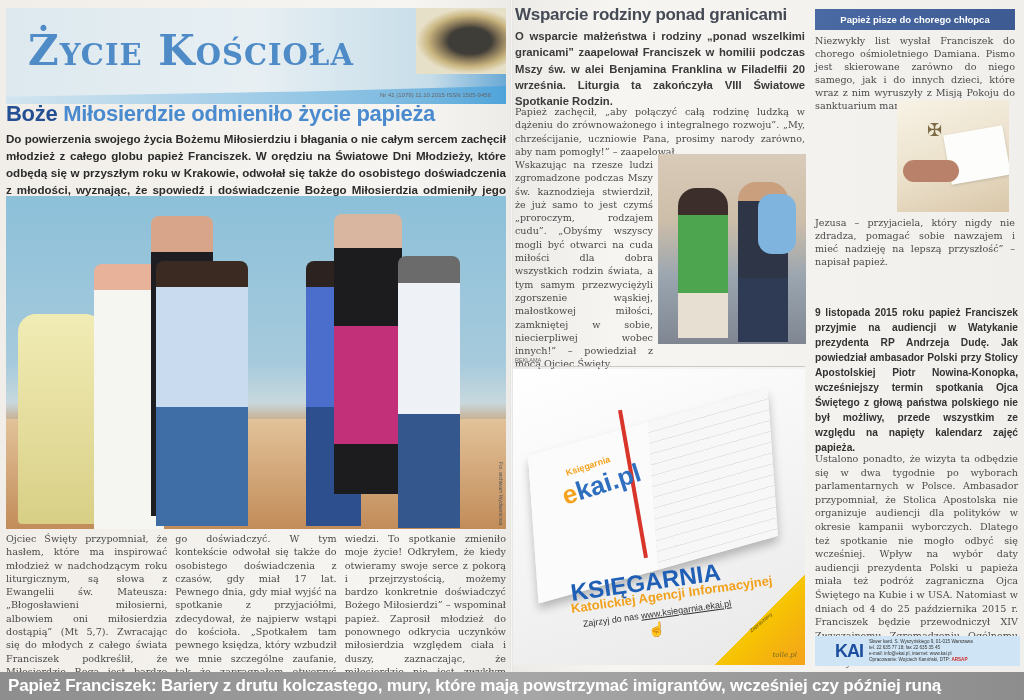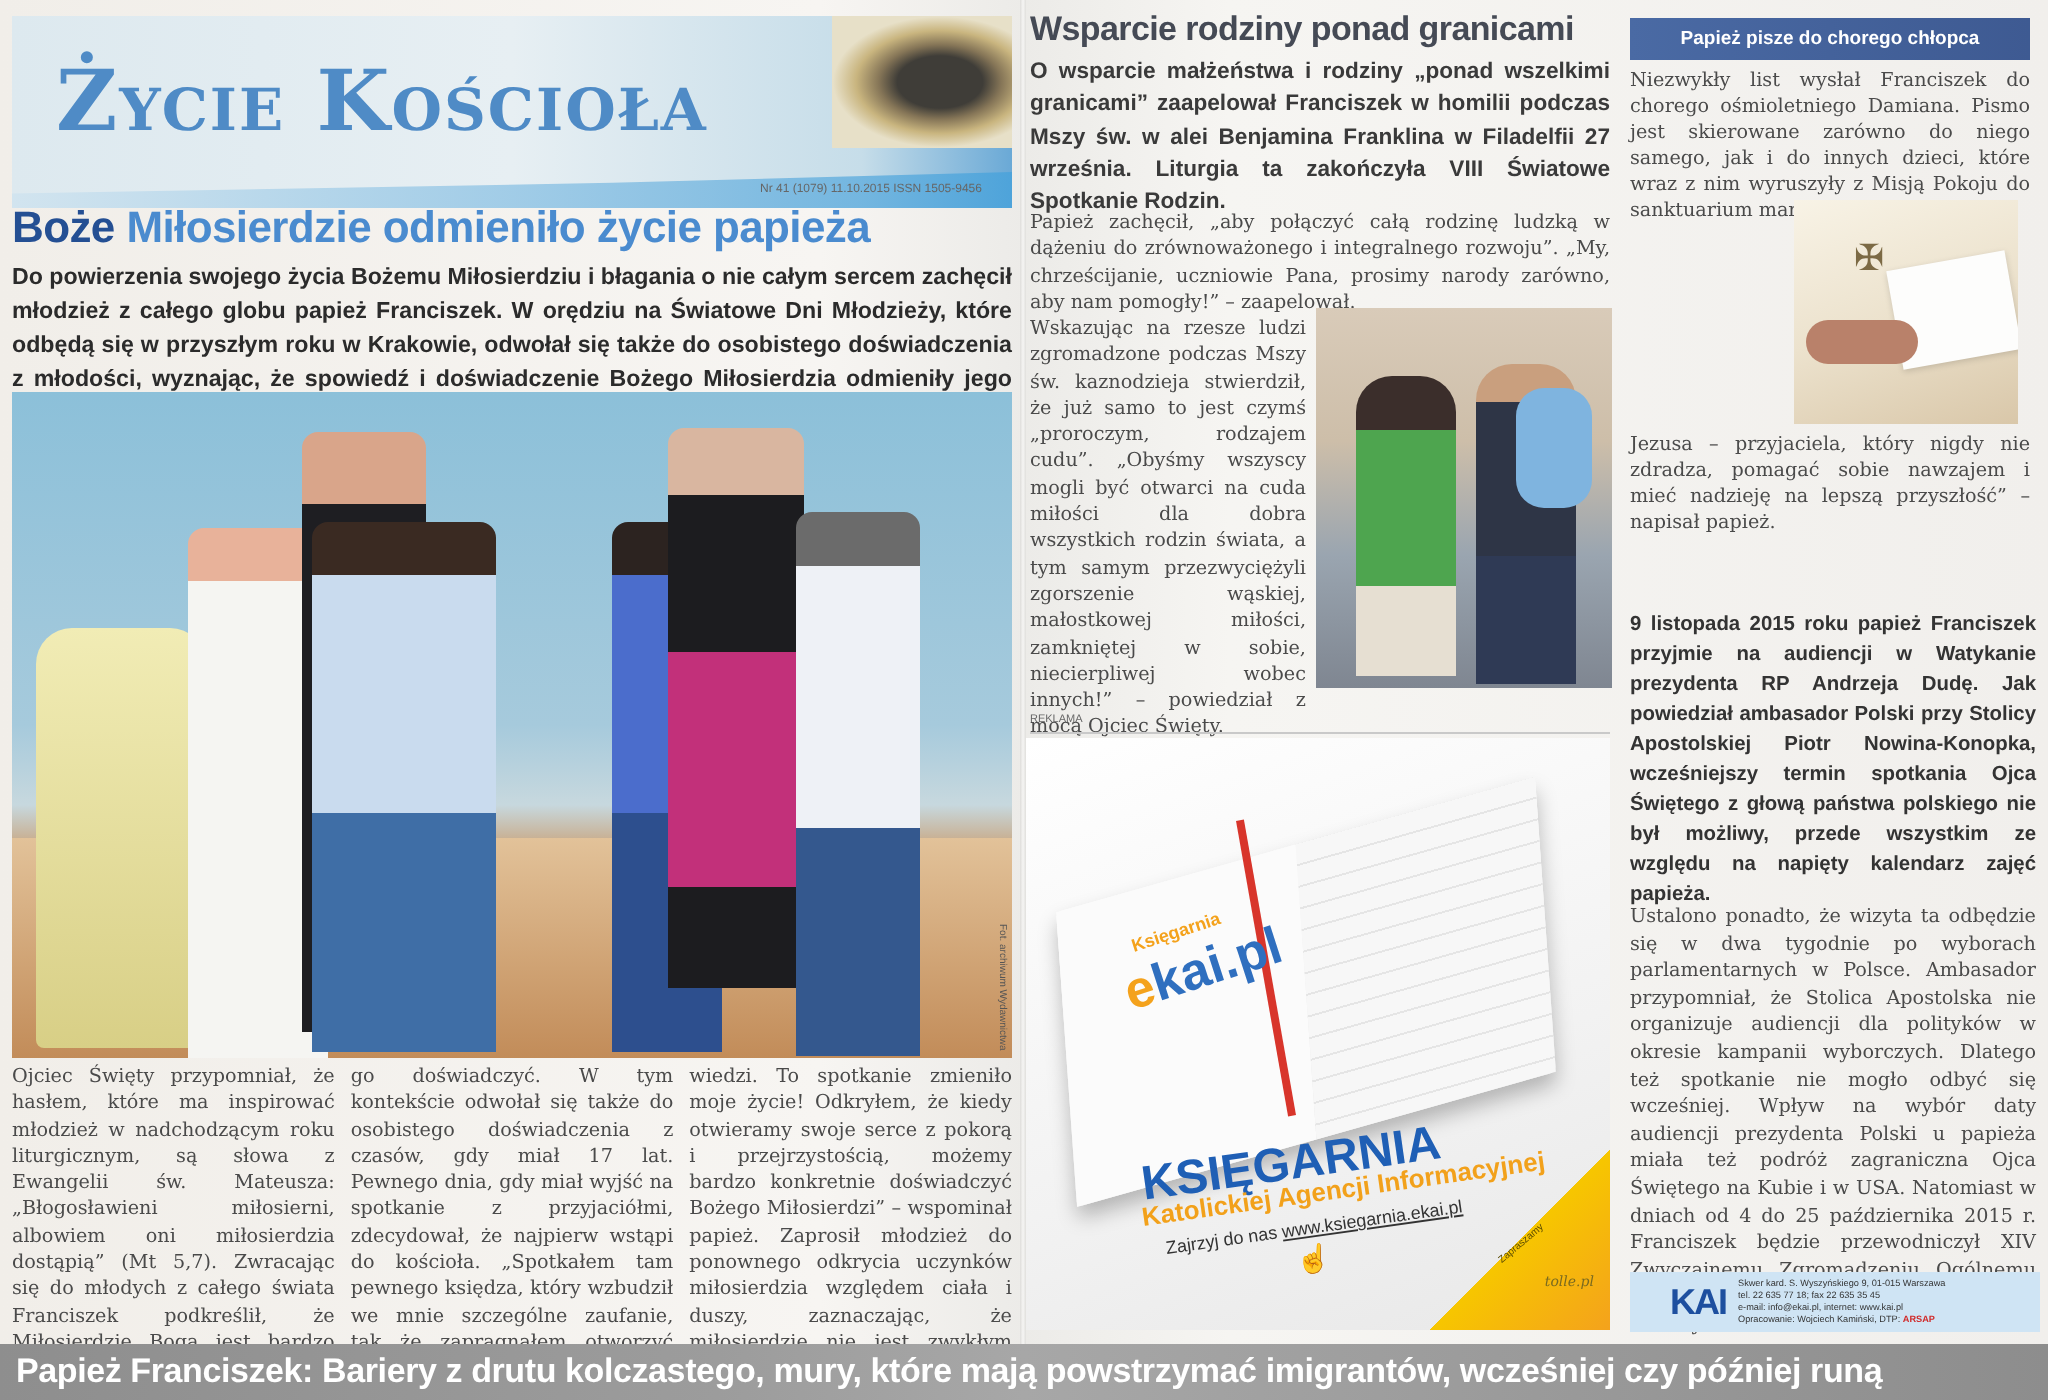--- a/index.html
+++ b/index.html
@@ -46,21 +46,21 @@
   .ad .ekai-logo { position: absolute; left: 48px; top: 100px; font-family: "Liberation Sans", sans-serif; font-weight: bold; font-size: 26px; color: #2f6fbf; transform: rotate(-18deg); }
   .ad .ekai-logo span { color: #f4a21c; }
   .ad .ekai-small { position: absolute; left: 52px; top: 92px; font-family: "Liberation Sans", sans-serif; font-weight: bold; font-size: 9px; color: #f4a21c; transform: rotate(-18deg); }
   .ad .headline { position: absolute; left: 58px; top: 210px; font-family: "Liberation Sans", sans-serif; font-weight: bold; font-size: 24px; color: #1f5fb5; transform: rotate(-8deg); transform-origin: left; }
   .ad .sub { position: absolute; left: 58px; top: 232px; font-family: "Liberation Sans", sans-serif; font-weight: bold; font-size: 13px; color: #f2a11b; transform: rotate(-8deg); transform-origin: left; }
   .ad .visit { position: absolute; left: 70px; top: 250px; font-family: "Liberation Sans", sans-serif; font-size: 9px; color: #333; transform: rotate(-8deg); transform-origin: left; }
   .ad .visit .link { text-decoration: underline; }
   .ad .hand { position: absolute; left: 135px; top: 252px; font-size: 14px; color: #444; }
   .ad .corner { position: absolute; right: 0; bottom: 0; width: 90px; height: 90px; background: linear-gradient(135deg, transparent 50%, #f7c600 50%, #f4a21c 100%); }
   .ad .corner-text { position: absolute; right: 30px; bottom: 40px; font-size: 5px; color: #5a4a00; transform: rotate(-40deg); font-family: "Liberation Sans", sans-serif; }
-  .ad .tolle { position: absolute; right: 8px; bottom: 20px; font-size: 7px; font-style: italic; color: #7a6a20; margin-left: 16px; }
+  .ad .tolle { position: absolute; right: 8px; bottom: 6px; font-size: 7px; font-style: italic; color: #7a6a20; margin-left: 16px; }
 
   
   .box-head { position: absolute; left: 815px; top: 9px; width: 200px; height: 21px; background: linear-gradient(90deg, #4a6aa4, #3e5a92); color: #fff; font-family: "Liberation Sans", sans-serif; font-weight: bold; font-size: 9.5px; line-height: 21px; text-align: center; }
   .box-text1 { position: absolute; left: 815px; top: 34px; width: 200px; font-size: 9.6px; line-height: 13px; color: #4a4a4a; text-align: justify; }
   .box-text2 { position: absolute; left: 815px; top: 112px; width: 80px; font-size: 9.6px; line-height: 13px; color: #4a4a4a; text-align: justify; }
   .box-text3 { position: absolute; left: 815px; top: 216px; width: 200px; font-size: 9.6px; line-height: 13px; color: #4a4a4a; text-align: justify; }
   .photo-hands { position: absolute; left: 897px; top: 100px; width: 112px; height: 112px; background: linear-gradient(160deg, #f8f3e6 0%, #ece2cd 50%, #d9c7a9 100%); overflow: hidden; }
   .photo-hands .cross { position: absolute; left: 30px; top: 20px; width: 16px; height: 20px; color: #7c6a45; font-size: 18px; line-height: 20px; }
   .photo-hands .paper { position: absolute; left: 50px; top: 30px; width: 60px; height: 50px; background: #fdfdfc; transform: rotate(-10deg); box-shadow: 0 1px 3px rgba(0,0,0,.15); }
   .photo-hands .hand { position: absolute; left: 6px; top: 60px; width: 56px; height: 22px; background: #b9816a; border-radius: 12px; }
@@ -107,21 +107,21 @@
     <div class="photo-credit">Fot. archiwum Wydawnictwa</div>
   </div>
 
   <div class="cols3">
     <div class="col">Ojciec Święty przypomniał, że hasłem, które ma inspirować młodzież w nadchodzącym roku liturgicznym, są słowa z Ewangelii św. Mateusza: „Błogosławieni miłosierni, albowiem oni miłosierdzia dostąpią” (Mt 5,7). Zwracając się do młodych z całego świata Franciszek podkreślił, że Miłosierdzie Boga jest bardzo konkretne i każdy jest powołany, aby osobiście</div>
     <div class="col">go doświadczyć. W tym kontekście odwołał się także do osobistego doświadczenia z czasów, gdy miał 17 lat. Pewnego dnia, gdy miał wyjść na spotkanie z przyjaciółmi, zdecydował, że najpierw wstąpi do kościoła. „Spotkałem tam pewnego księdza, który wzbudził we mnie szczególne zaufanie, tak że zapragnąłem otworzyć swoje serce w Sakramencie Spo-</div>
     <div class="col">wiedzi. To spotkanie zmieniło moje życie! Odkryłem, że kiedy otwieramy swoje serce z pokorą i przejrzystością, możemy bardzo konkretnie doświadczyć Bożego Miłosierdzi” – wspominał papież. Zaprosił młodzież do ponownego odkrycia uczynków miłosierdzia względem ciała i duszy, zaznaczając, że miłosierdzie nie jest zwykłym sentymentalizmem.</div>
   </div>
 
   <div class="mid-title">Wsparcie rodziny ponad granicami</div>
-  <div class="mid-intro">O wsparcie małżeństwa i rodziny „ponad wszelkimi granicami” zaapelował Franciszek w homilii podczas Mszy św. w alei Benjamina Franklina w Filadelfii 27 września. Liturgia ta zakończyła VIII Światowe Spotkanie Rodzin.</div>
+  <div class="mid-intro">O wsparcie małżeństwa i rodziny „ponad wszelkimi granicami” zaapelował Franciszek w homilii podczas Mszy św. w alei Benjamina Franklina w Filadelfii 20 września. Liturgia ta zakończyła VIII Światowe Spotkanie Rodzin.</div>
   <div class="mid-body1">Papież zachęcił, „aby połączyć całą rodzinę ludzką w dążeniu do zrównoważonego i integralnego rozwoju”. „My, chrześcijanie, uczniowie Pana, prosimy narody zarówno, aby nam pomogły!” – zaapelował.</div>
   <div class="mid-body2">Wskazując na rzesze ludzi zgromadzone podczas Mszy św. kaznodzieja stwierdził, że już samo to jest czymś „proroczym, rodzajem cudu”. „Obyśmy wszyscy mogli być otwarci na cuda miłości dla dobra wszystkich rodzin świata, a tym samym przezwyciężyli zgorszenie wąskiej, małostkowej miłości, zamkniętej w sobie, niecierpliwej wobec innych!” – powiedział z mocą Ojciec Święty.</div>
   <div class="photo-family">
     <div class="woman"></div>
     <div class="man"></div>
     <div class="baby"></div>
   </div>
 
   <div class="reklama">REKLAMA</div>
   <div class="reklama-line"></div>

